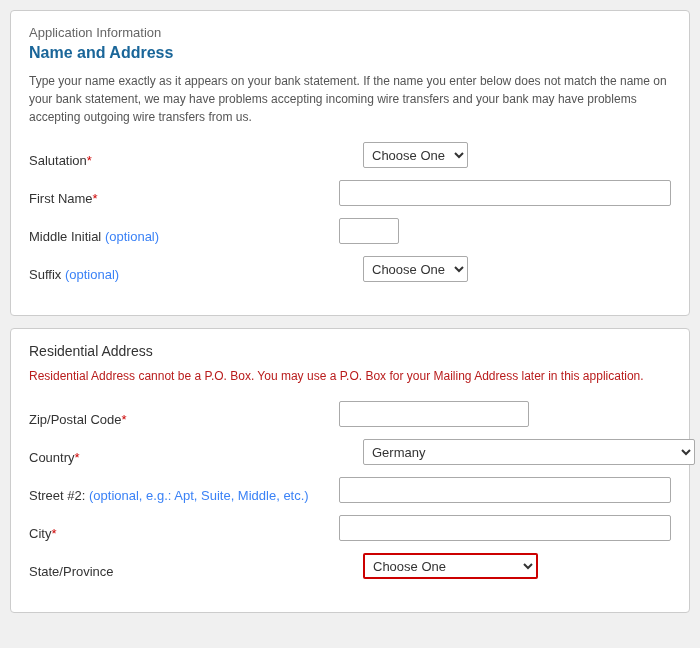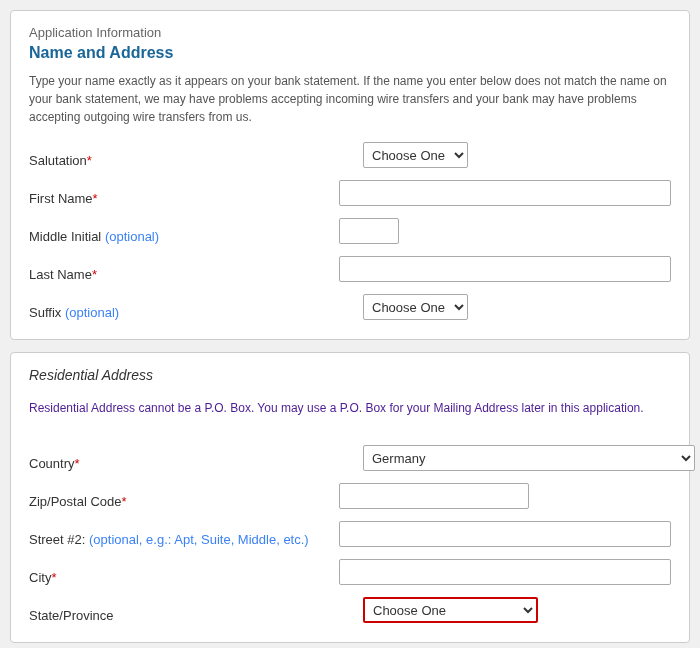--- a/index.html
+++ b/index.html
@@ -8,21 +8,21 @@
       font-size: 13px;
       background: #f0f0f0;
       padding: 10px;
       color: #333;
     }
     .section {
       background: #fff;
       border: 1px solid #ccc;
       border-radius: 4px;
       margin-bottom: 12px;
-      padding: 14px 18px 9px 18px;
+      padding: 14px 18px 23px 18px;
     }
     .section-title {
       font-size: 13px;
       color: #666;
       margin-bottom: 4px;
       font-weight: normal;
     }
     .section-heading {
       font-size: 16px;
       color: #1a6699;
@@ -88,27 +88,26 @@
       width: 100%;
     }
     select.state-select {
       width: 175px;
       border: 2px solid #cc0000;
     }
     .residential-section .section-title {
       font-size: 14px;
       color: #333;
       font-weight: normal;
-      margin-bottom: 16px;
-      font-style: italic;
+      margin-bottom: 8px;
     }
     .residential-desc {
       font-size: 12px;
-      color: #4c1d95;
-      margin-bottom: 26px;
+      color: #b91c1c;
+      margin-bottom: 14px;
       line-height: 1.5;
     }
   </style>
 </head>
 <body>
 
 <div class="section">
   <div class="section-title">Application Information</div>
   <div class="section-heading">Name and Address</div>
   <div class="section-description">Type your name exactly as it appears on your bank statement. If the name you enter below does not match the name on your bank statement, we may have problems accepting incoming wire transfers and your bank may have problems accepting outgoing wire transfers from us.</div>
@@ -140,28 +139,20 @@
 
   <div class="form-row">
     <div class="form-label">
       <span>Middle Initial</span> <span class="optional">(optional)</span>
     </div>
     <div class="form-control">
       <input type="text" class="short" style="">
     </div>
   </div>
 
-  <div class="form-row">
-    <div class="form-label">
-      <span>Last Name</span><span class="required">*</span>
-    </div>
-    <div class="form-control">
-      <input type="text" style="">
-    </div>
-  </div>
 
   <div class="form-row">
     <div class="form-label">
       <span>Suffix</span> <span class="optional">(optional)</span>
     </div>
     <div class="form-control">
       <select class="small">
         <option>Choose One</option>
         <option>Jr.</option>
         <option>Sr.</option>
@@ -172,39 +163,39 @@
     </div>
   </div>
 </div>
 
 <div class="section residential-section">
   <div class="section-title">Residential Address</div>
   <div class="residential-desc">Residential Address cannot be a P.O. Box. You may use a P.O. Box for your Mailing Address later in this application.</div>
 
   <div class="form-row">
     <div class="form-label">
+      <span>Zip/Postal Code</span><span class="required">*</span>
+    </div>
+    <div class="form-control">
+      <input type="text" style="width: 190px;">
+    </div>
+  </div>
+
+  <div class="form-row">
+    <div class="form-label">
       <span>Country</span><span class="required">*</span>
     </div>
     <div class="form-control">
       <select class="full">
         <option selected="">Germany</option>
         <option>United States</option>
         <option>United Kingdom</option>
         <option>France</option>
         <option>Canada</option>
       </select>
-    </div>
-  </div>
-
-  <div class="form-row">
-    <div class="form-label">
-      <span>Zip/Postal Code</span><span class="required">*</span>
-    </div>
-    <div class="form-control">
-      <input type="text" style="width: 190px;">
     </div>
   </div>
 
 
   <div class="form-row">
     <div class="form-label">
       <span>Street #2:</span> <span class="optional">(optional, e.g.: Apt, Suite, Middle, etc.)</span>
     </div>
     <div class="form-control">
       <input type="text" style="">

